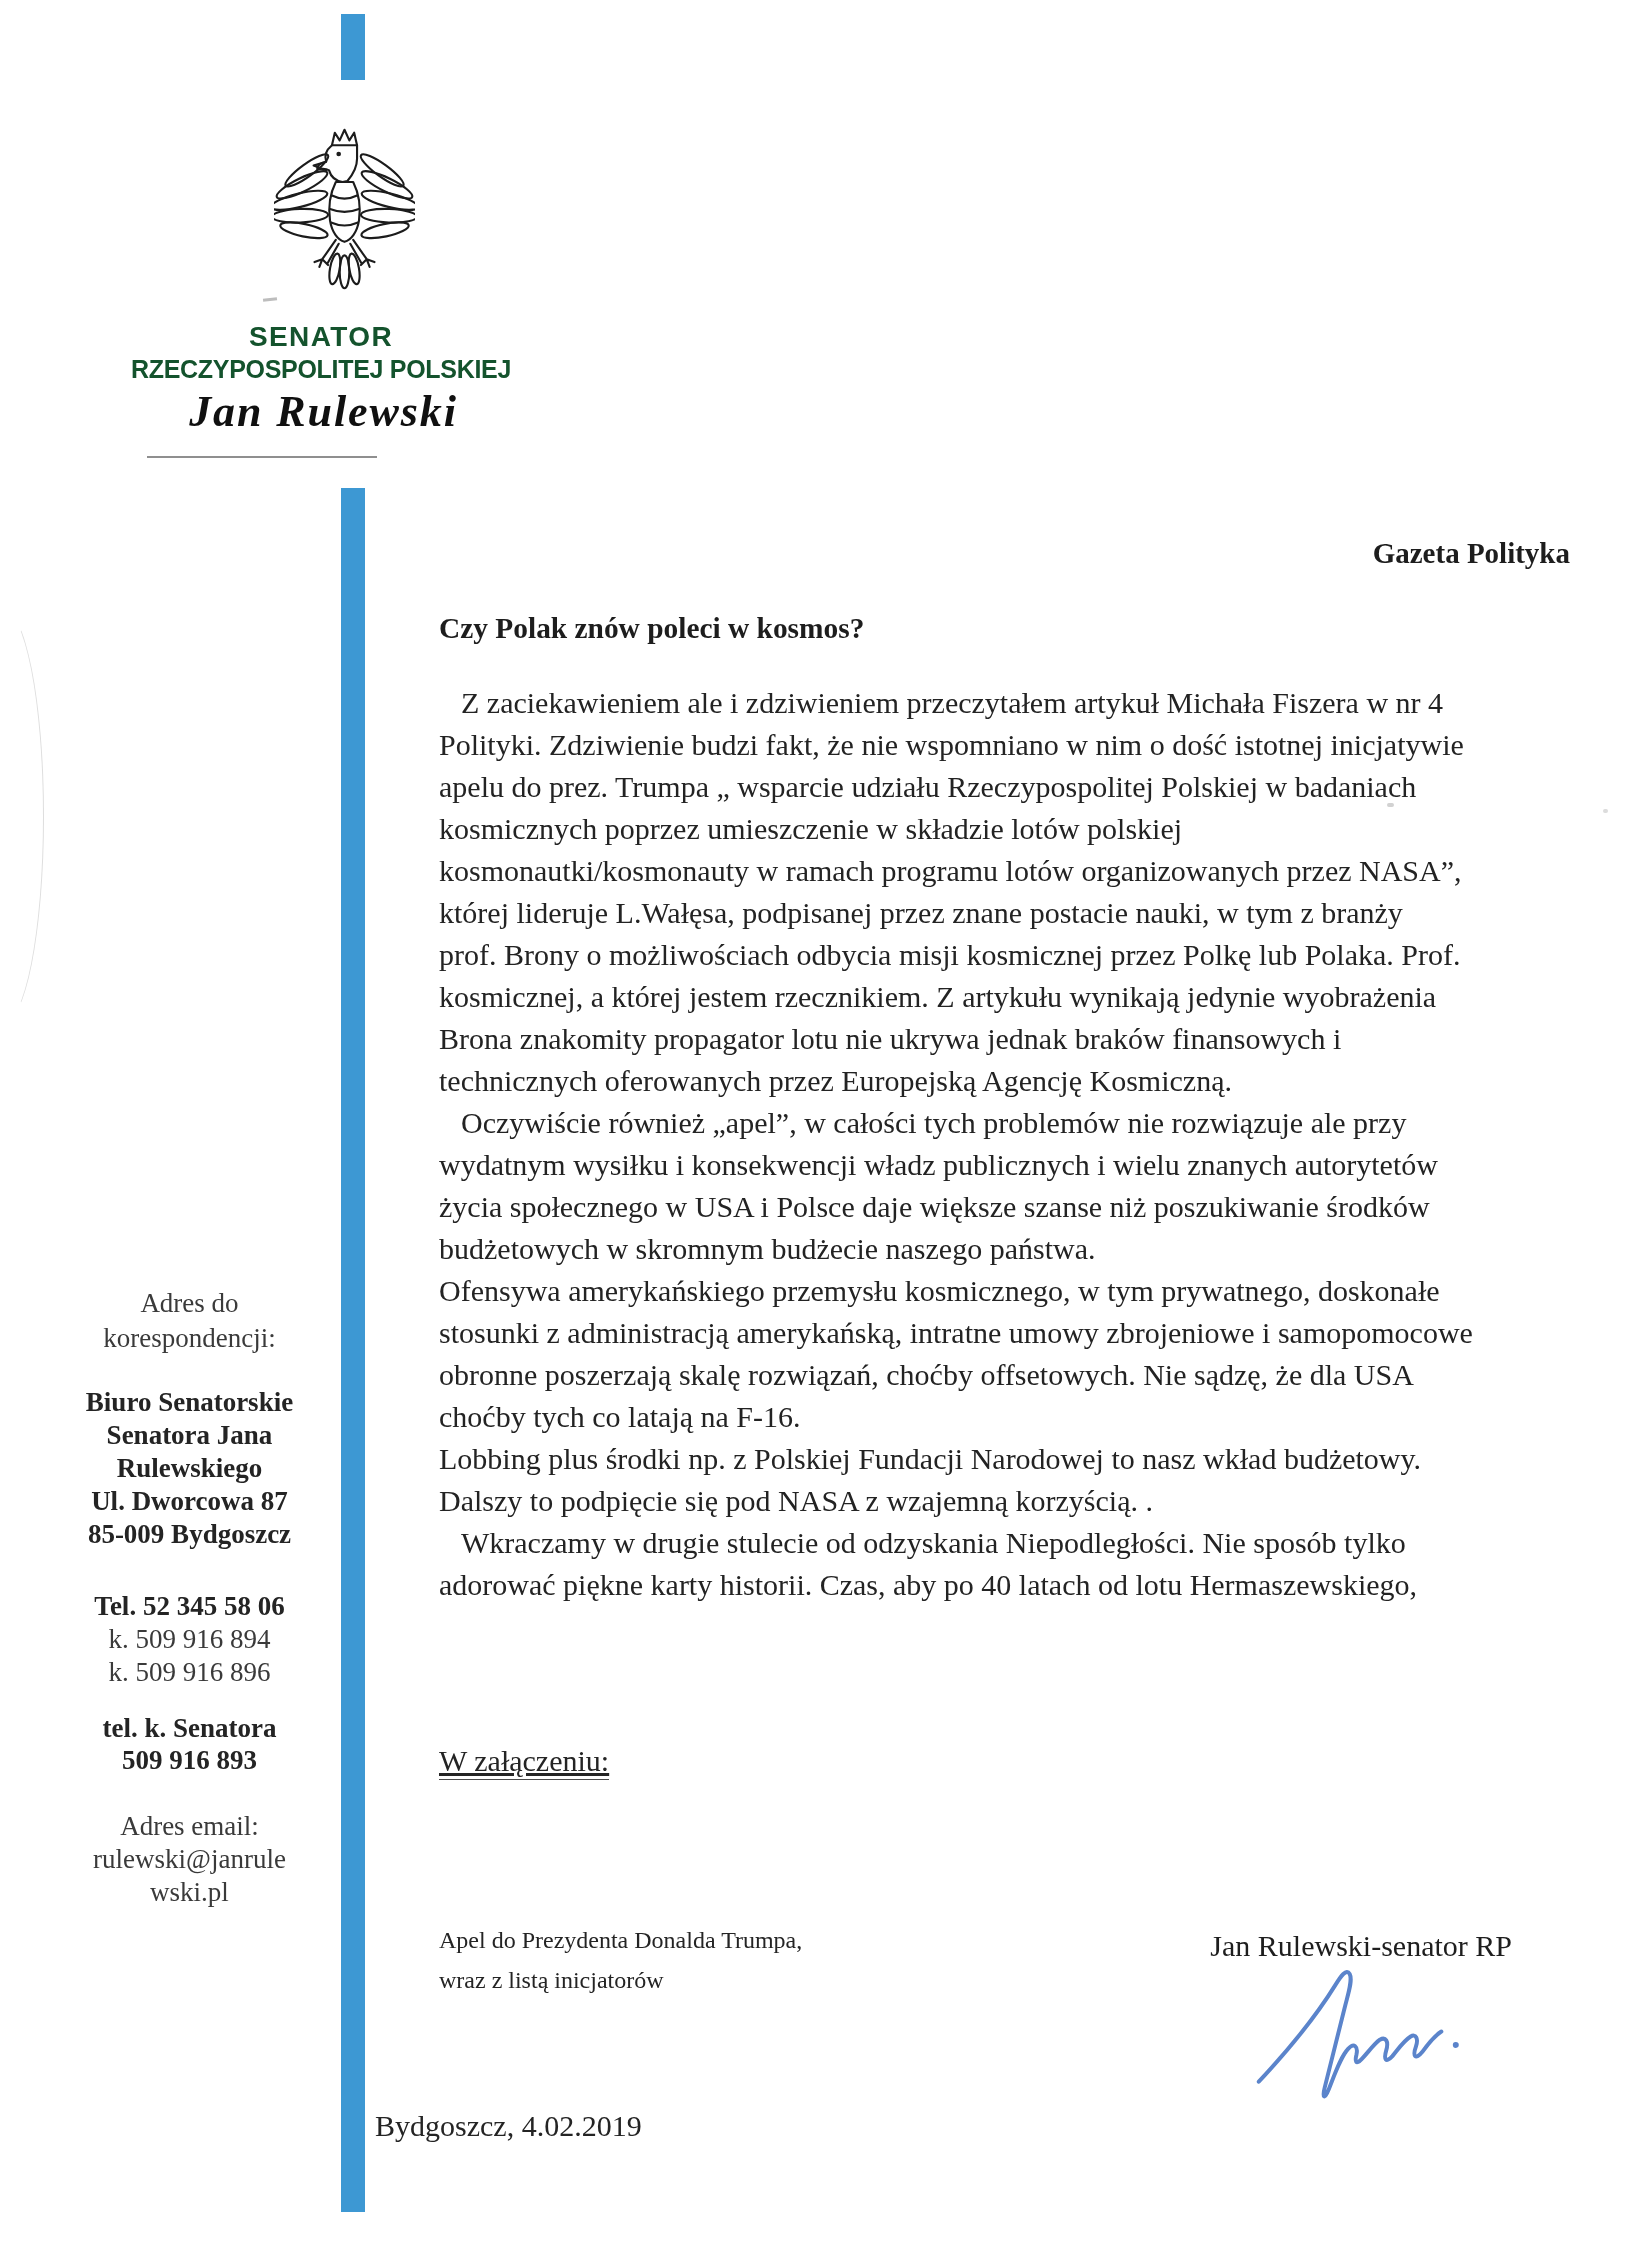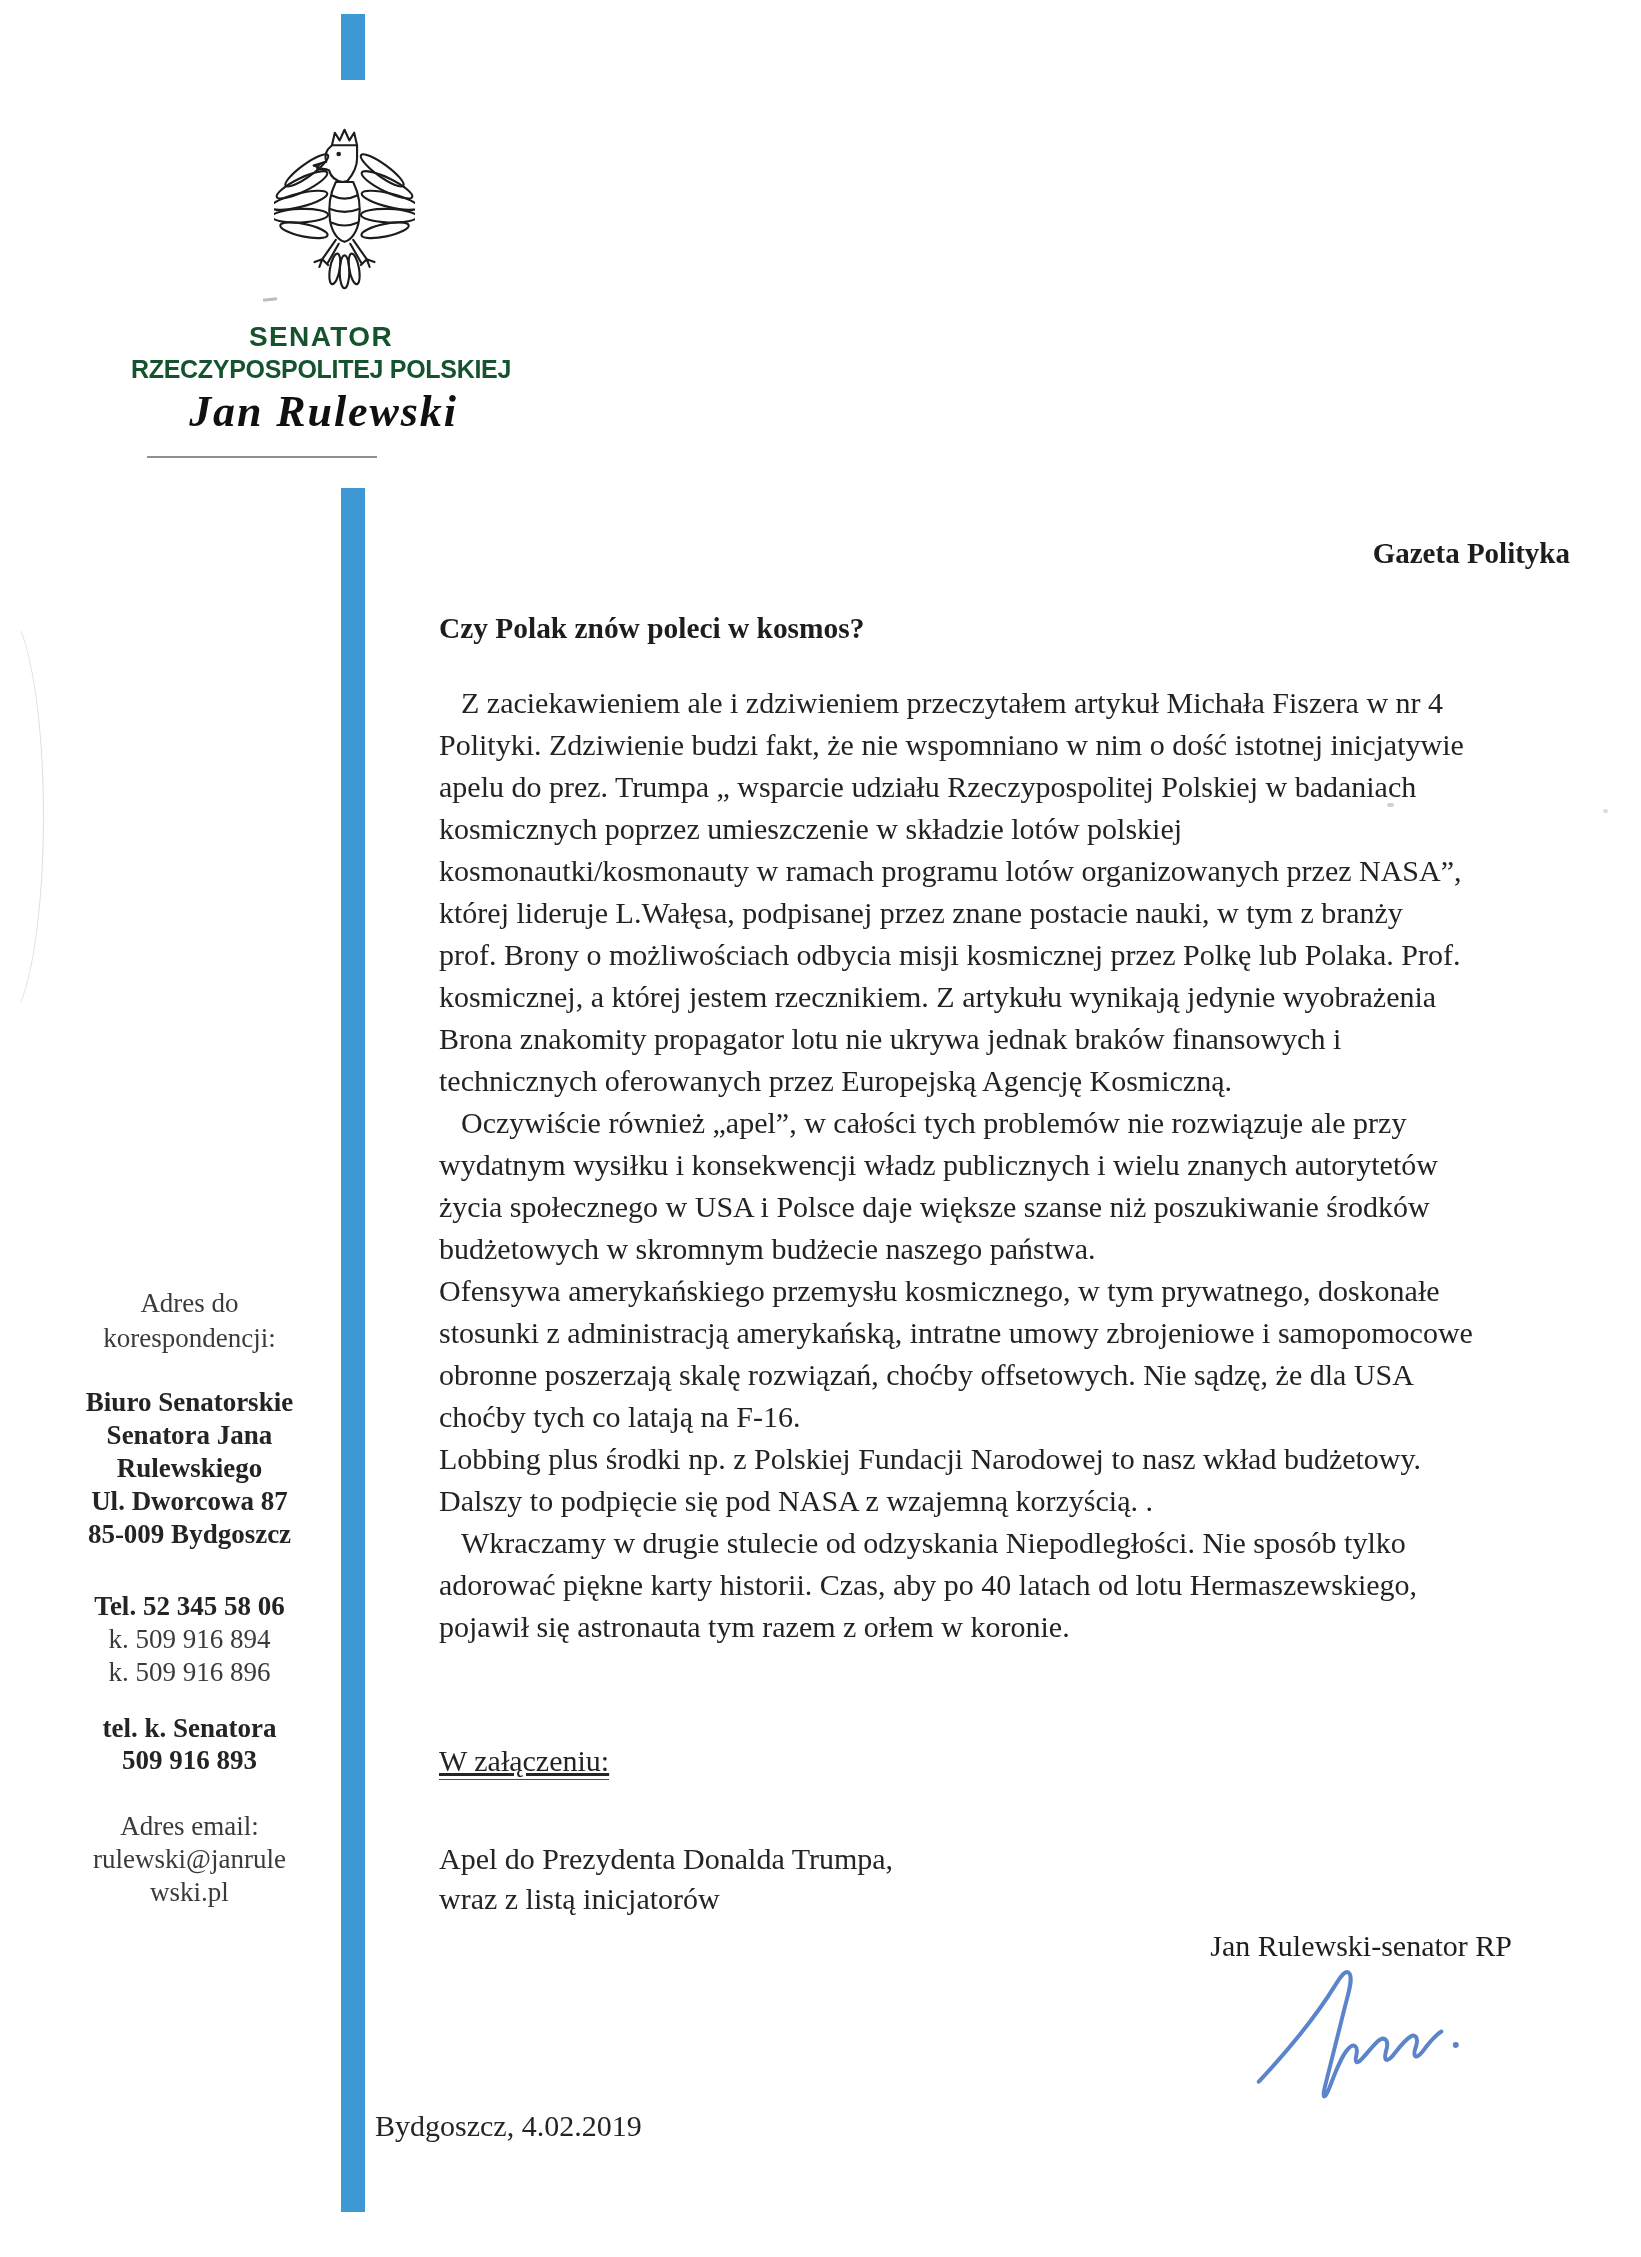--- a/index.html
+++ b/index.html
@@ -19,21 +19,21 @@
   .senator-name{left:145px;top:386px;width:357px;text-align:center;
     font-style:italic;font-weight:bold;font-size:44px;letter-spacing:1.9px;color:#101010;}
   .name-underline{left:147px;top:456px;width:230px;height:1.9px;background:#8f8f8f;}
   .gazeta{left:1062px;top:537px;width:508px;text-align:right;font-weight:bold;font-size:29px;color:#1d1d1d;}
   .letter-title{left:439px;top:612px;font-weight:bold;font-size:29.4px;color:#1d1d1d;}
   .body-block{left:439px;top:682px;width:1149px;font-size:30px;color:#232323;}
   .bline{height:42px;line-height:42px;white-space:nowrap;}
   .indent{padding-left:22px;}
   .attach-head{left:439px;top:1744px;font-size:30px;}
   .attach-head span{border-bottom:1.9px solid #4a4a4a;padding-bottom:2px;text-decoration:underline;}
-  .attach-lines{left:439px;top:1839px;font-size:30px;line-height:40px;}
+  .attach-lines{left:439px;top:1920px;font-size:24px;line-height:40px;}
   .signoff{left:1062px;top:1929px;width:450px;text-align:right;font-size:30px;color:#1e1e1e;}
   .sig-box{left:1251px;top:1958px;width:239px;height:140px;transform:rotate(-2deg);}
   .place-date{left:375px;top:2109px;font-size:30px;}
   .sb{left:37px;width:305px;text-align:center;color:#3a3a3a;font-size:27px;}
   .sb .b{font-weight:bold;color:#242424;}
   .sb-corr{top:1286px;line-height:35px;}
   .sb-addr{top:1386px;line-height:33px;font-weight:bold;color:#242424;font-size:27px;}
   .sb-tel{top:1582px;line-height:33px;margin-top:8px;}
   .sb-sen{top:1712px;line-height:32px;font-weight:bold;color:#242424;}
   .sb-mail{top:1810px;line-height:33px;}
@@ -116,21 +116,20 @@
   <div class="bline">życia społecznego w USA i Polsce daje większe szanse niż poszukiwanie środków</div>
   <div class="bline">budżetowych w skromnym budżecie naszego państwa.</div>
   <div class="bline">Ofensywa amerykańskiego przemysłu kosmicznego, w tym prywatnego, doskonałe</div>
   <div class="bline">stosunki z administracją amerykańską, intratne umowy zbrojeniowe i samopomocowe</div>
   <div class="bline">obronne poszerzają skalę rozwiązań, choćby offsetowych. Nie sądzę, że dla USA</div>
   <div class="bline">choćby tych co latają na F-16.</div>
   <div class="bline">Lobbing plus środki np. z Polskiej Fundacji Narodowej to nasz wkład budżetowy.</div>
   <div class="bline">Dalszy to podpięcie się pod NASA z wzajemną korzyścią. .</div>
   <div class="bline indent">Wkraczamy w drugie stulecie od odzyskania Niepodległości. Nie sposób tylko</div>
   <div class="bline">adorować piękne karty historii. Czas, aby po 40 latach od lotu Hermaszewskiego,</div>
-  <div class="bline">pojawił się astronauta tym razem z orłem w koronie.</div>
 </div>
 
 <div class="abs attach-head">
   <span>W załączeniu:</span>
 </div>
 <div class="abs attach-lines">
   <div>Apel do Prezydenta Donalda Trumpa,</div>
   <div>wraz z listą inicjatorów</div>
 </div>
 

